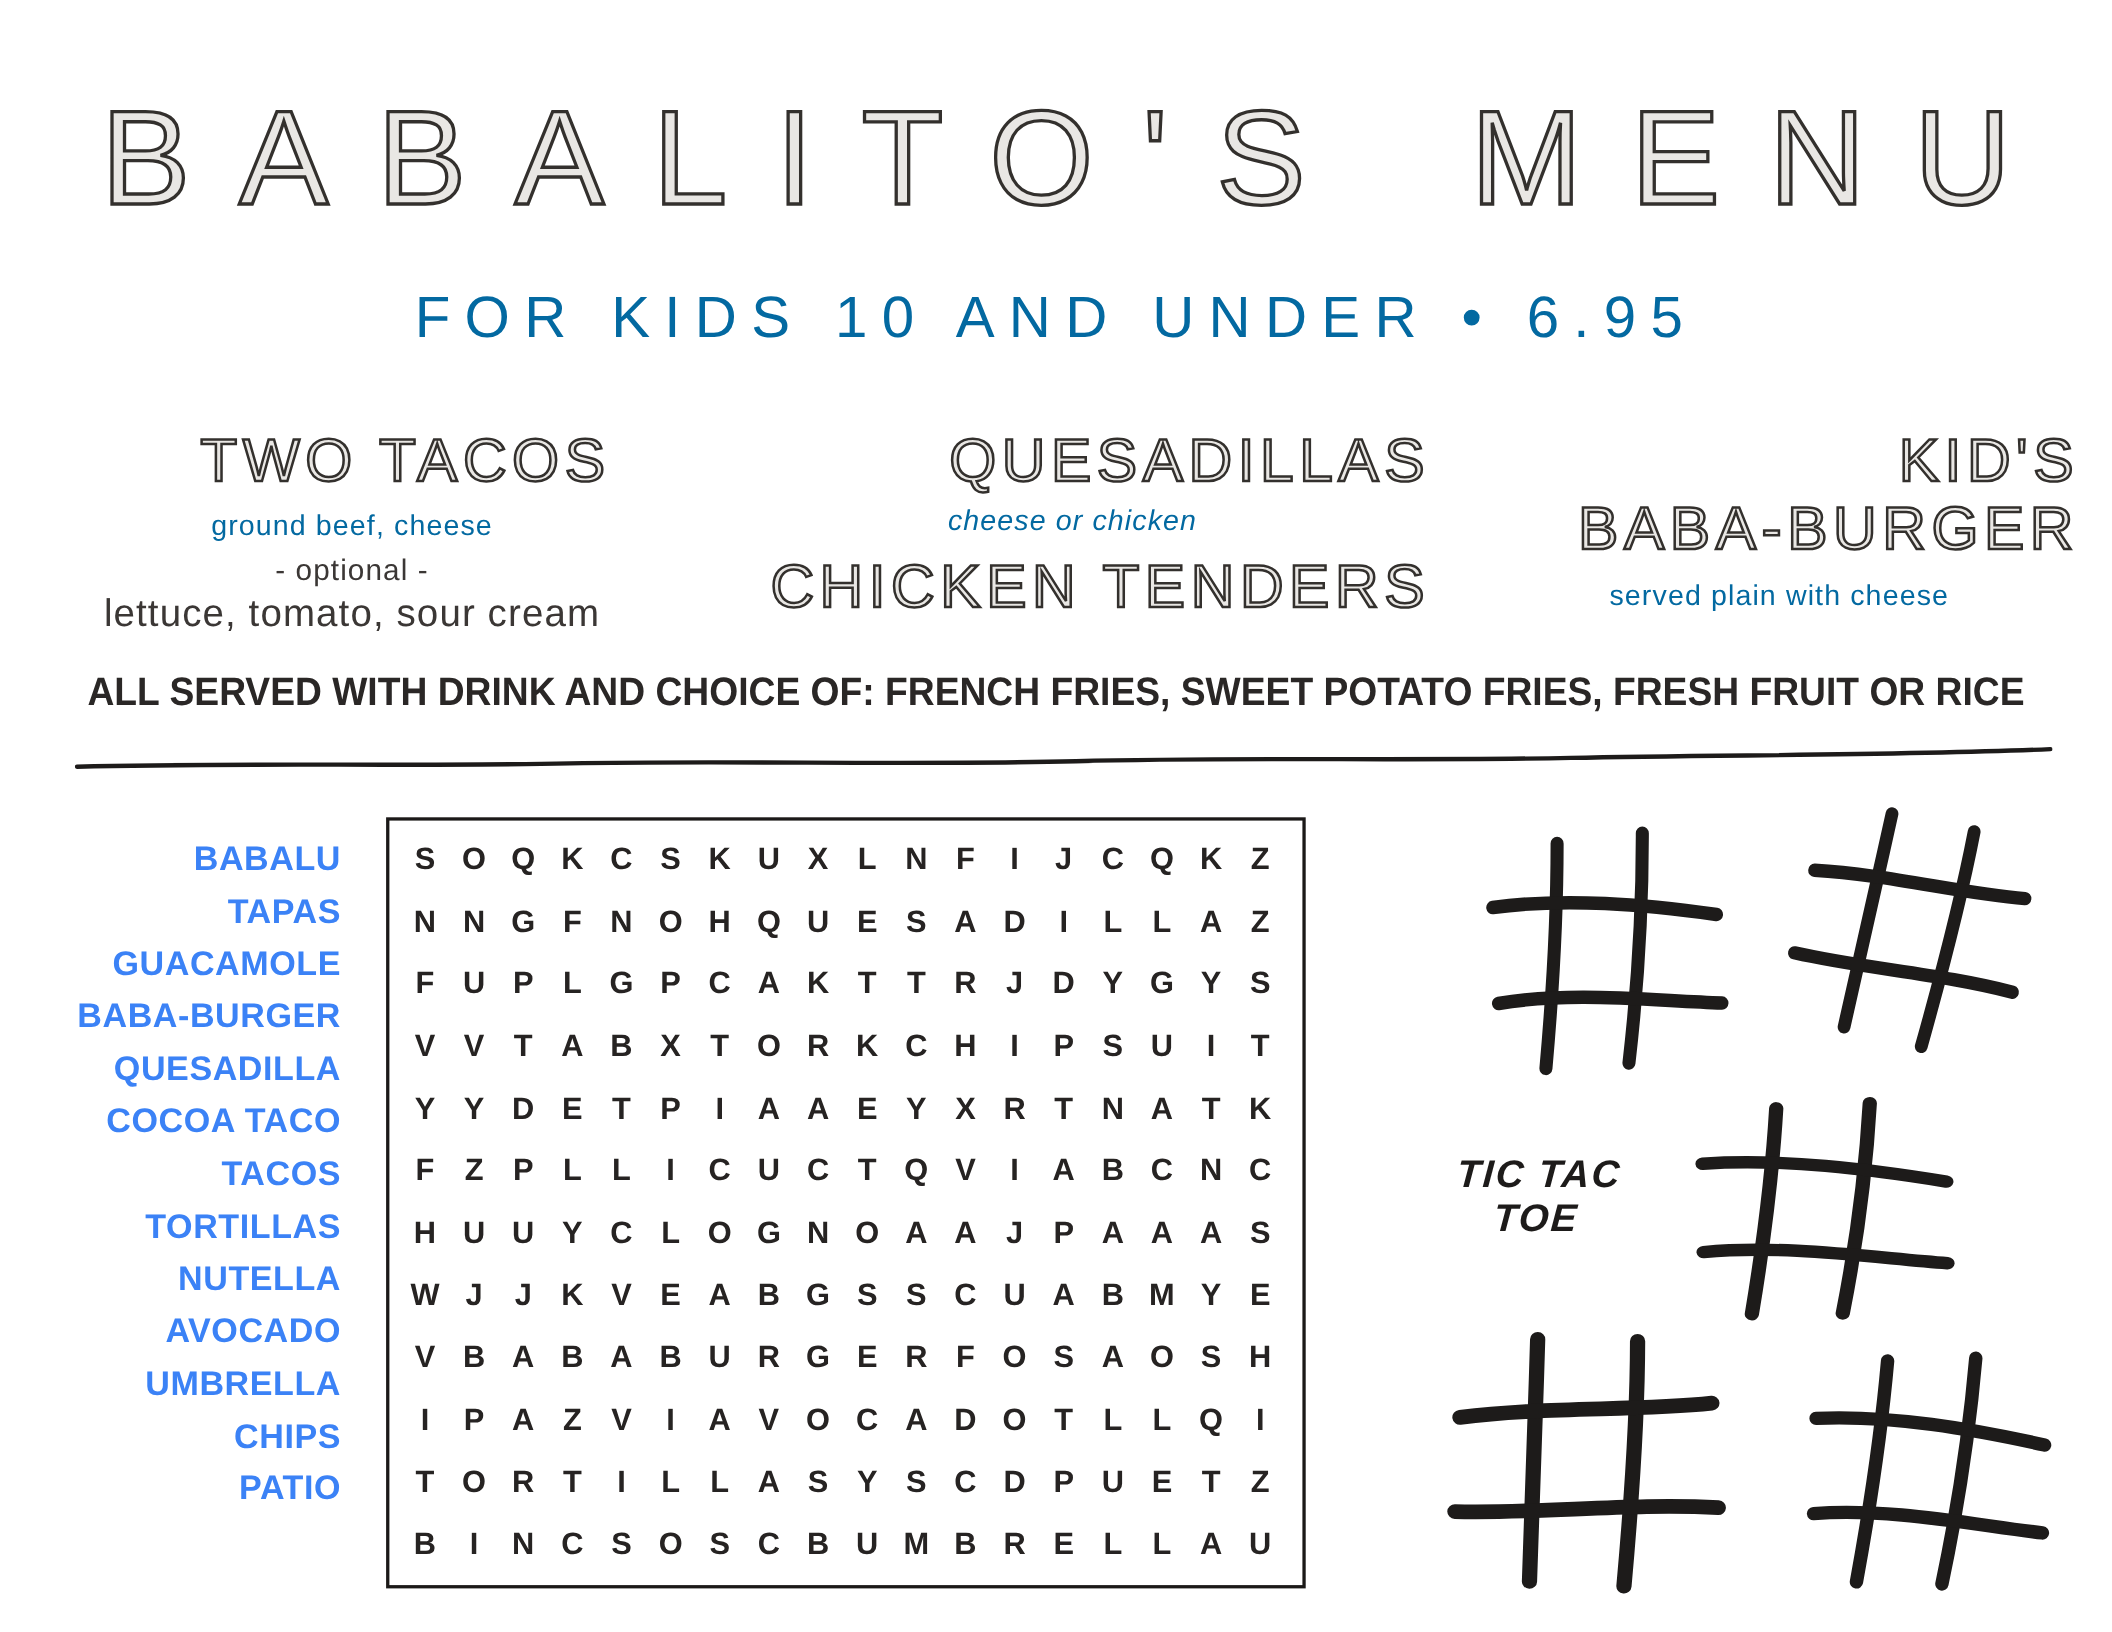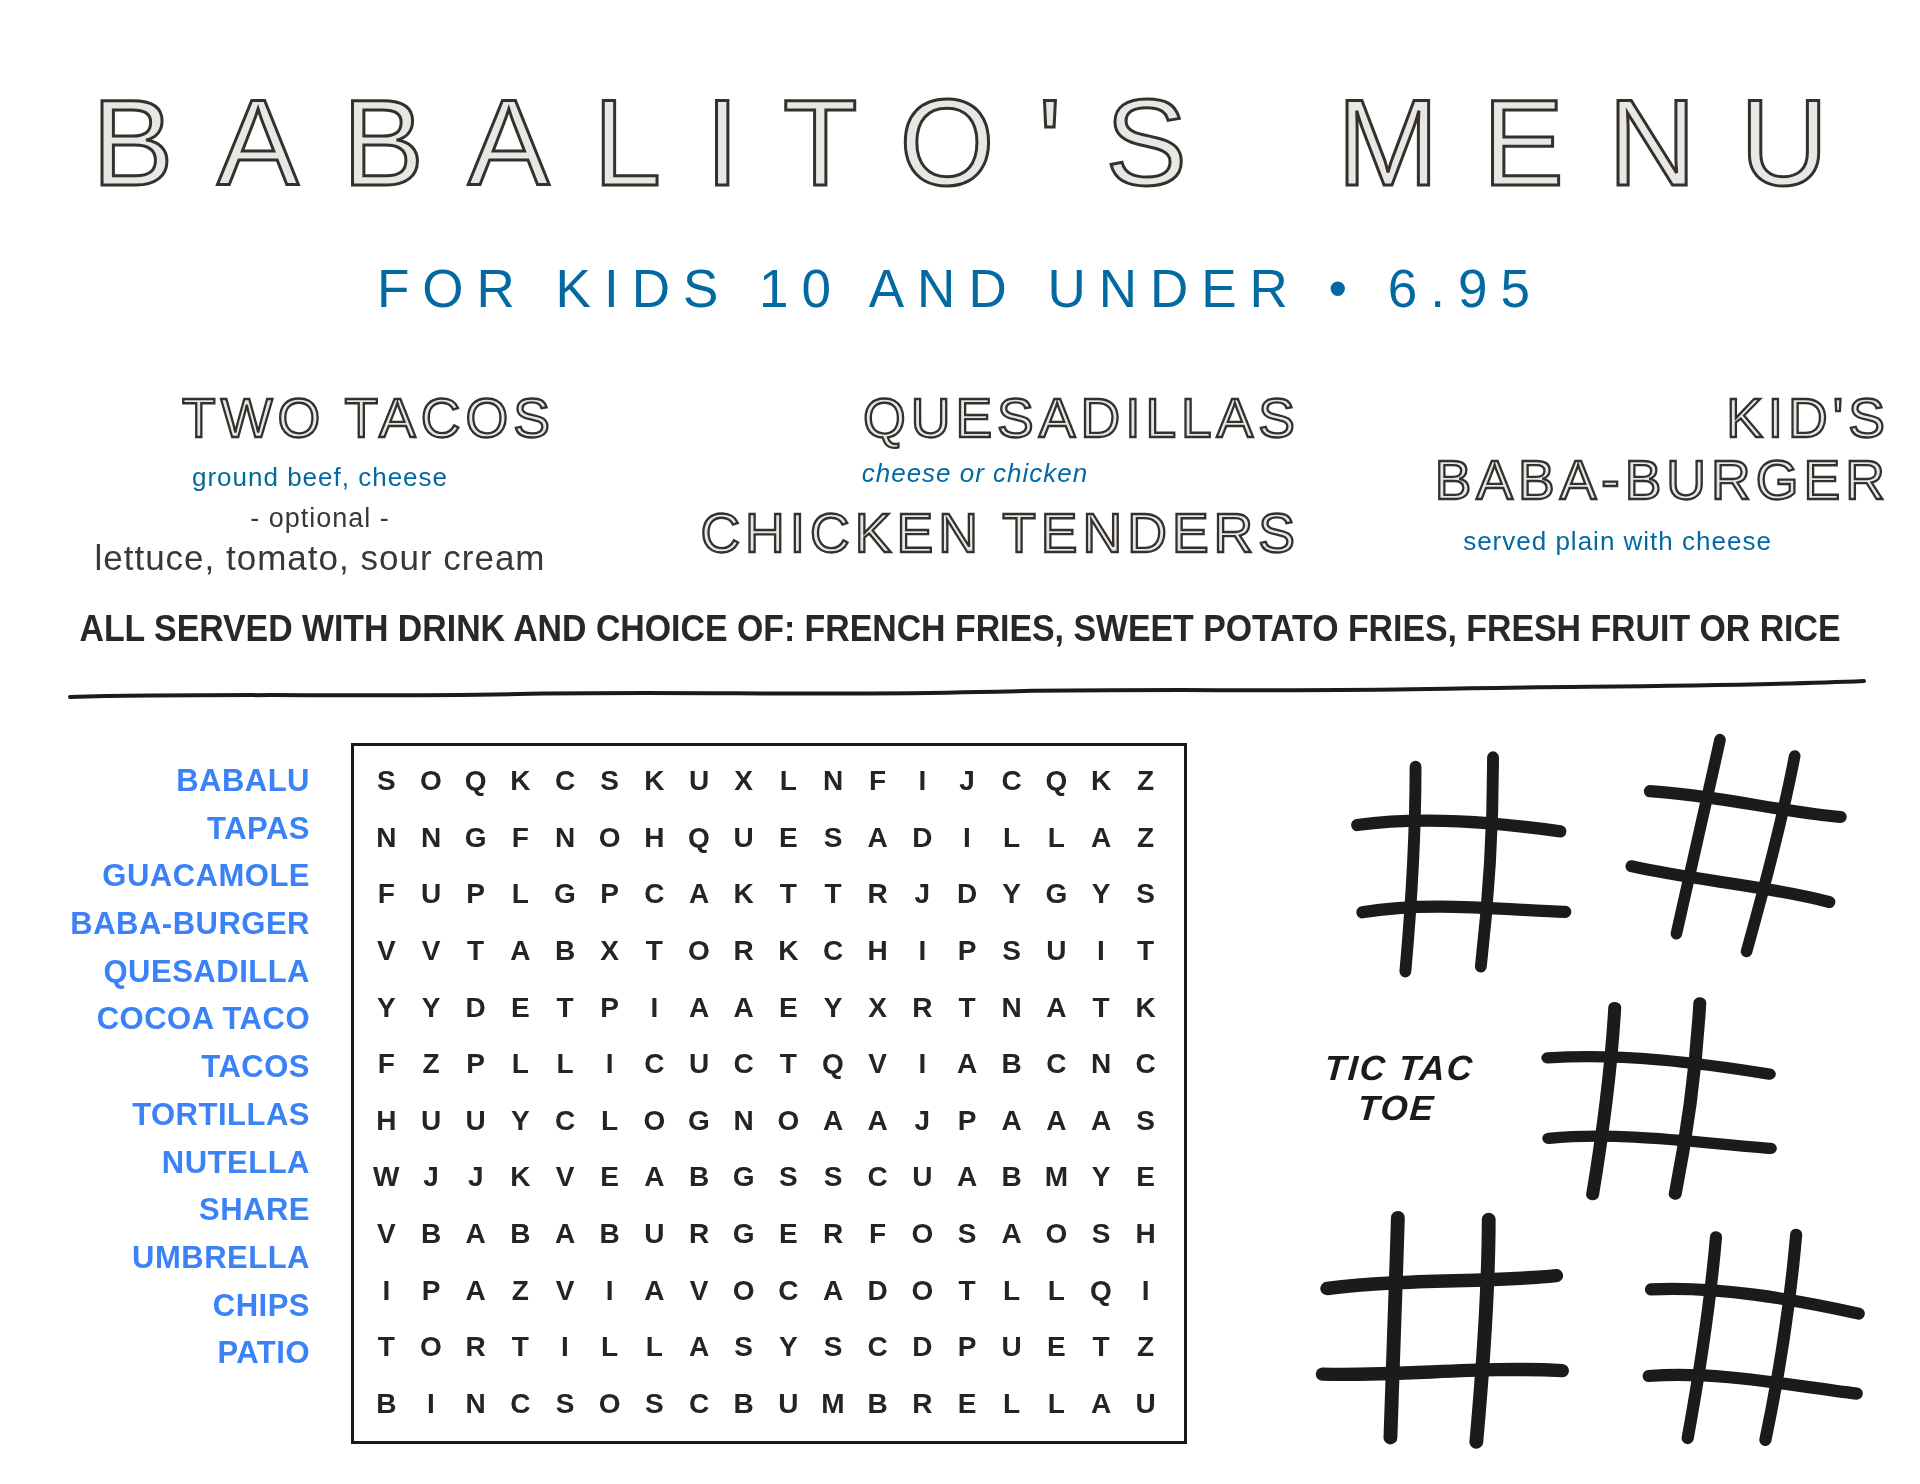--- a/index.html
+++ b/index.html
@@ -128,21 +128,21 @@
   <ul class="word-list">
       <li>BABALU</li>
       <li>TAPAS</li>
       <li>GUACAMOLE</li>
       <li>BABA-BURGER</li>
       <li>QUESADILLA</li>
       <li>COCOA TACO</li>
       <li>TACOS</li>
       <li>TORTILLAS</li>
       <li>NUTELLA</li>
-      <li>SHARE</li>
+      <li>AVOCADO</li>
       <li>UMBRELLA</li>
       <li>CHIPS</li>
       <li>PATIO</li>
     </ul>
 
   <div class="grid-box">
       <span>S</span>
       <span>O</span>
       <span>Q</span>
       <span>K</span>

